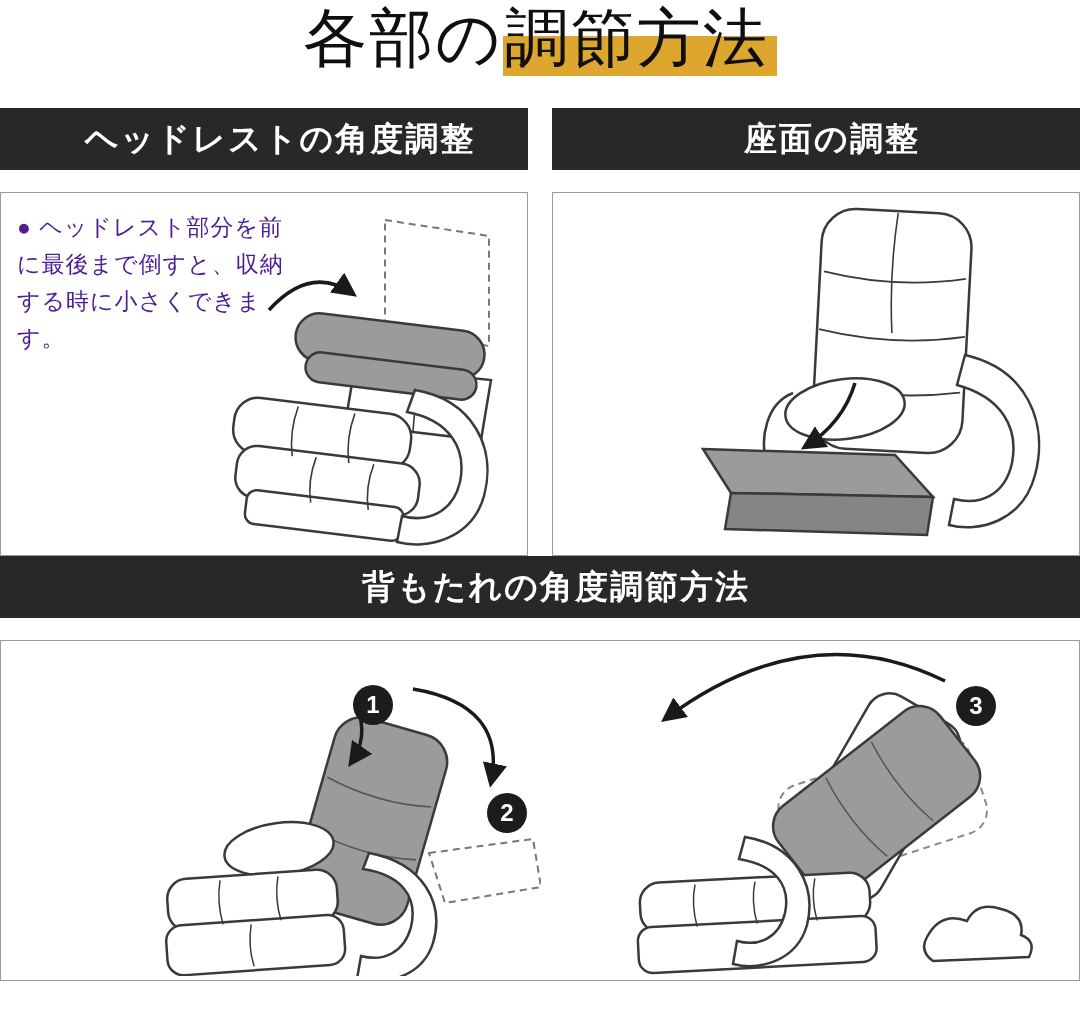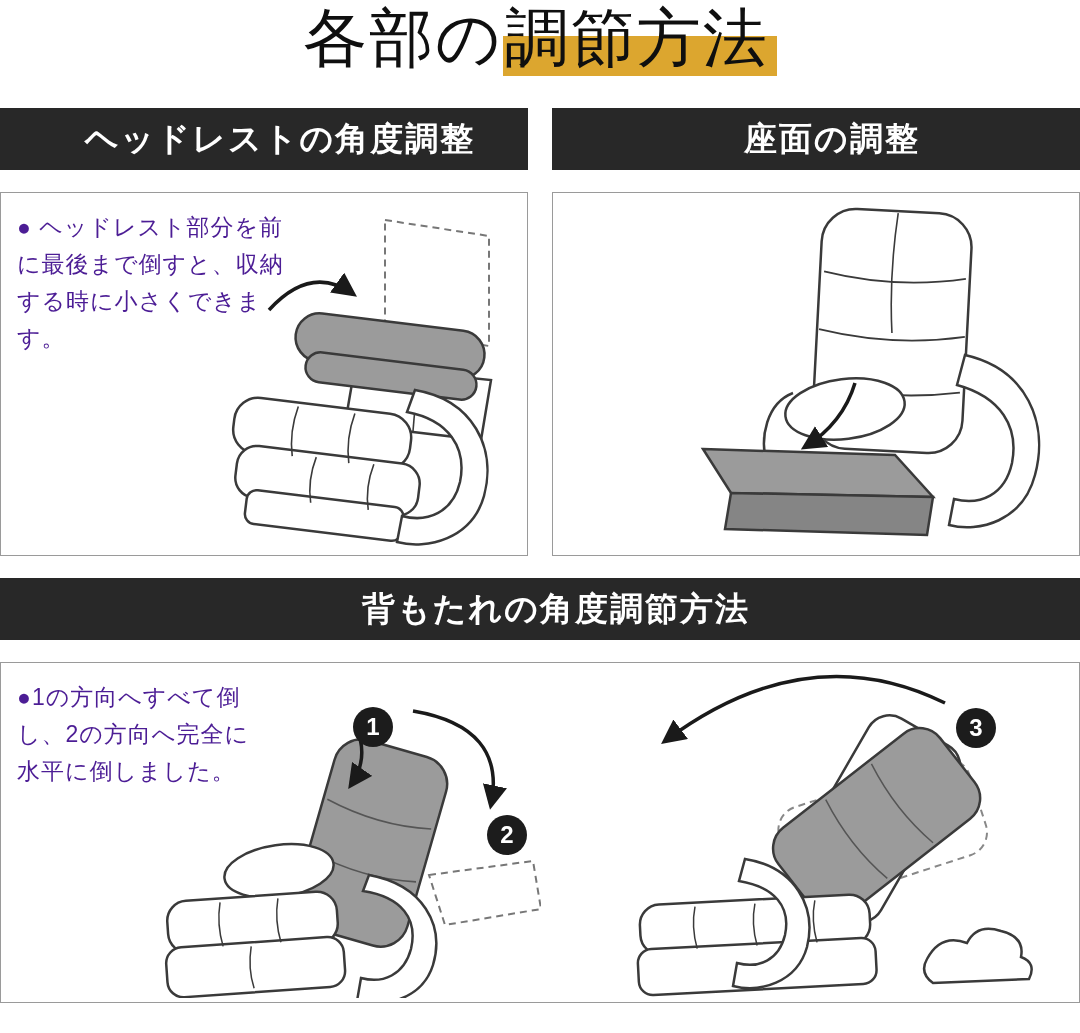--- a/index.html
+++ b/index.html
@@ -64,21 +64,21 @@
   .note.w270 { width: 272px; }
   .note.w250 { width: 255px; }
   .note.w240 { width: 242px; }
   .note.w235 { width: 238px; }
 
   .illo { position: absolute; }
   .illo svg { display: block; }
   .illo-1 { right: 4px; bottom: 2px; }
   .illo-2 { right: 2px; top: 4px; }
 
-  .wide-bar { margin-top: 22px; }
+  .wide-bar { }
   .wide-box {
     border: 1px solid #9a9a9a;
     margin-top: 22px;
     height: 341px;
     display: flex;
     position: relative;
   }
   .half { position: relative; height: 100%; }
   .half-left { width: 540px; }
   .half-right { width: 538px; }
@@ -180,21 +180,20 @@
         </div>
       </div>
     </section>
   </div>
 
   <div class="bar wide-bar">背もたれの角度調節方法</div>
 
   <div class="wide-box">
 
     <div class="half half-left">
-      <p class="note w240">●1の方向へすべて倒し、2の方向へ完全に水平に倒しました。</p>
       <div class="illo illo-3">
         <svg viewBox="0 0 380 335" width="380" height="335">
           <defs>
             <marker id="ah3" viewBox="0 0 10 10" refX="8" refY="5" markerWidth="7" markerHeight="7" orient="auto-start-reverse">
               <path d="M0,0 L10,5 L0,10 Z" fill="#1a1a1a"></path>
             </marker>
           </defs>
 
           <polygon points="268,212 372,198 380,246 284,262" fill="none" stroke="#777" stroke-width="2" stroke-dasharray="7 5"></polygon>
 

